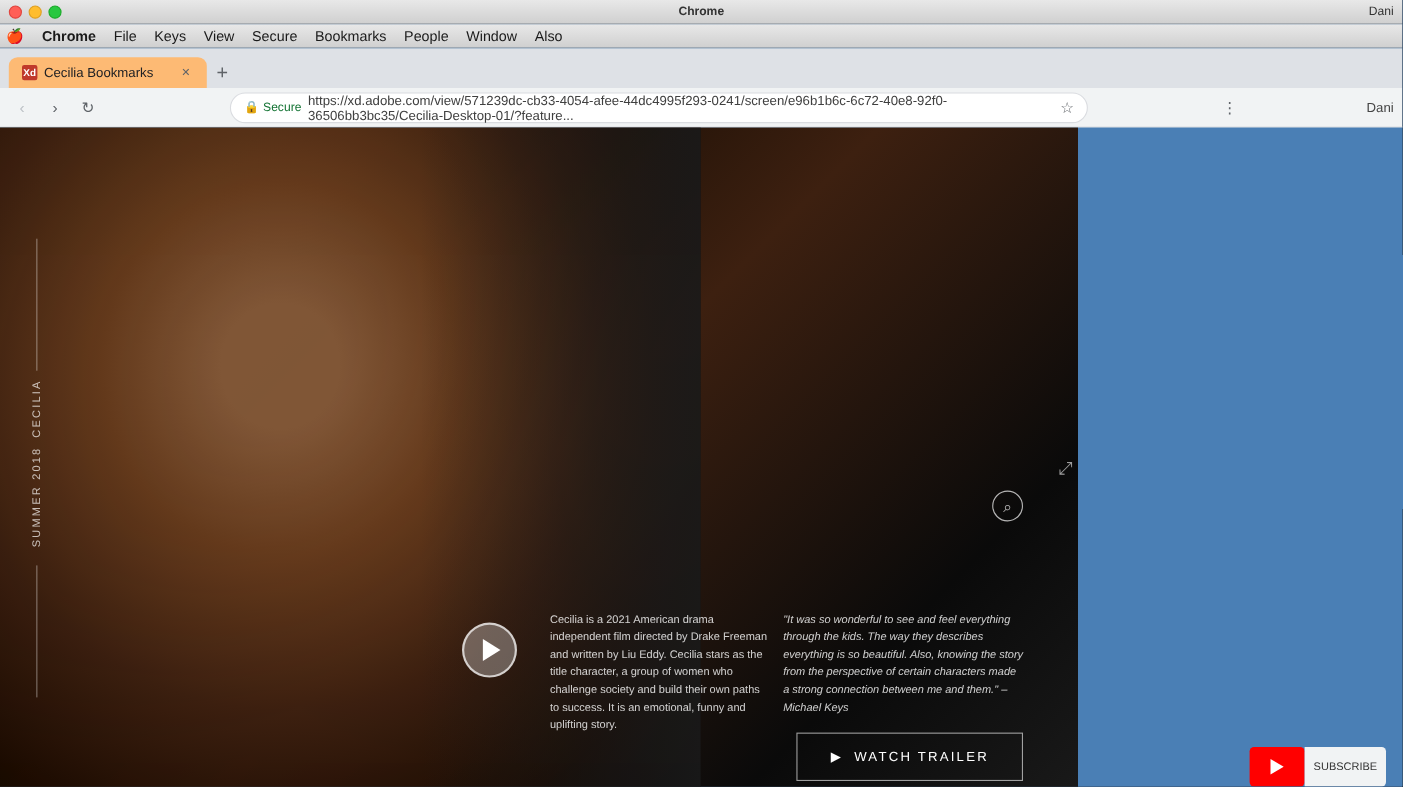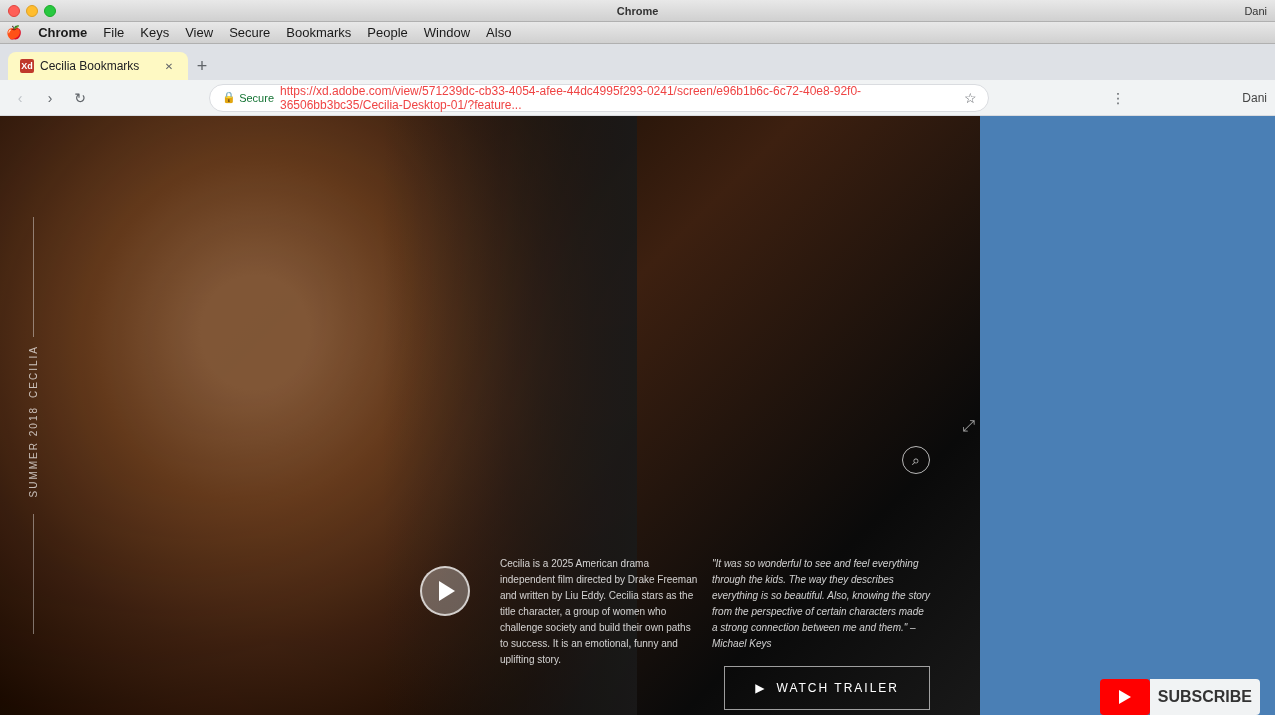--- a/index.html
+++ b/index.html
@@ -62,21 +62,21 @@
       width: 1275px;
       height: 36px;
       background: #dee1e6;
       display: flex;
       align-items: flex-end;
       padding: 0 8px;
       gap: 0;
     }
     .chrome-tab {
       height: 28px;
-      background: #fef9c3;
+      background: #fdba74;
       border-radius: 8px 8px 0 0;
       display: flex;
       align-items: center;
       padding: 0 12px;
       font-size: 12px;
       color: #202124;
       gap: 6px;
       min-width: 180px;
       max-width: 220px;
       position: relative;
@@ -135,21 +135,21 @@
       font-size: 12px;
       color: #202124;
       gap: 6px;
       max-width: 780px;
       margin: 0 auto;
     }
     .secure-badge {
       display: flex; align-items: center; gap: 3px;
       color: #137333; font-size: 11px; font-weight: 500;
     }
-    .address-text { color: #ef4444; font-size: 12px; flex: 1; }
+    .address-text { color: #404040; font-size: 12px; flex: 1; }
     .star-btn { color: #5f6368; font-size: 14px; }
     .more-btn { color: #5f6368; font-size: 14px; }
     .user-initial {
       margin-left: auto;
       font-size: 12px; color: #444;
     }
 
     
     .main-area {
       width: 1275px;
@@ -343,22 +343,22 @@
       width: 0; height: 0;
       border-top: 7px solid transparent;
       border-bottom: 7px solid transparent;
       border-left: 12px solid white;
     }
     .yt-subscribe-text {
       background: #f1f3f4;
       height: 36px;
       padding: 0 8px;
       display: flex; align-items: center;
-      font-size: 16px;
-      font-weight: 700;
+      font-size: 10px;
+      font-weight: 400;
       color: #333;
       border-radius: 0 4px 4px 0;
     }
   </style>
 </head>
 <body>
 
 <div class="titlebar">
   <div class="titlebar-left">
     <span class="traffic-light traffic-red"></span>
@@ -428,21 +428,21 @@
     <div class="search-icon-hero">
       <span>⌕</span>
     </div>
 
     <div class="expand-icon">⤢</div>
 
     <div class="play-btn">
       <div class="play-triangle"></div>
     </div>
 
-    <div class="desc-left">Cecilia is a 2025 American drama independent film directed by Drake Freeman and written by Liu Eddy. Cecilia stars as the title character, a group of women who challenge society and build their own paths to success. It is an emotional, funny and uplifting story.</div>
+    <div class="desc-left">Cecilia is a 2021 American drama independent film directed by Drake Freeman and written by Liu Eddy. Cecilia stars as the title character, a group of women who challenge society and build their own paths to success. It is an emotional, funny and uplifting story.</div>
 
     <div class="desc-right">"It was so wonderful to see and feel everything through the kids. The way they describes everything is so beautiful. Also, knowing the story from the perspective of certain characters made a strong connection between me and them." – Michael Keys</div>
 
     <button class="watch-trailer-btn">
       <span>▶</span>
       <span>WATCH TRAILER</span>
     </button>
   </div>
 
   <div class="right-panel">

